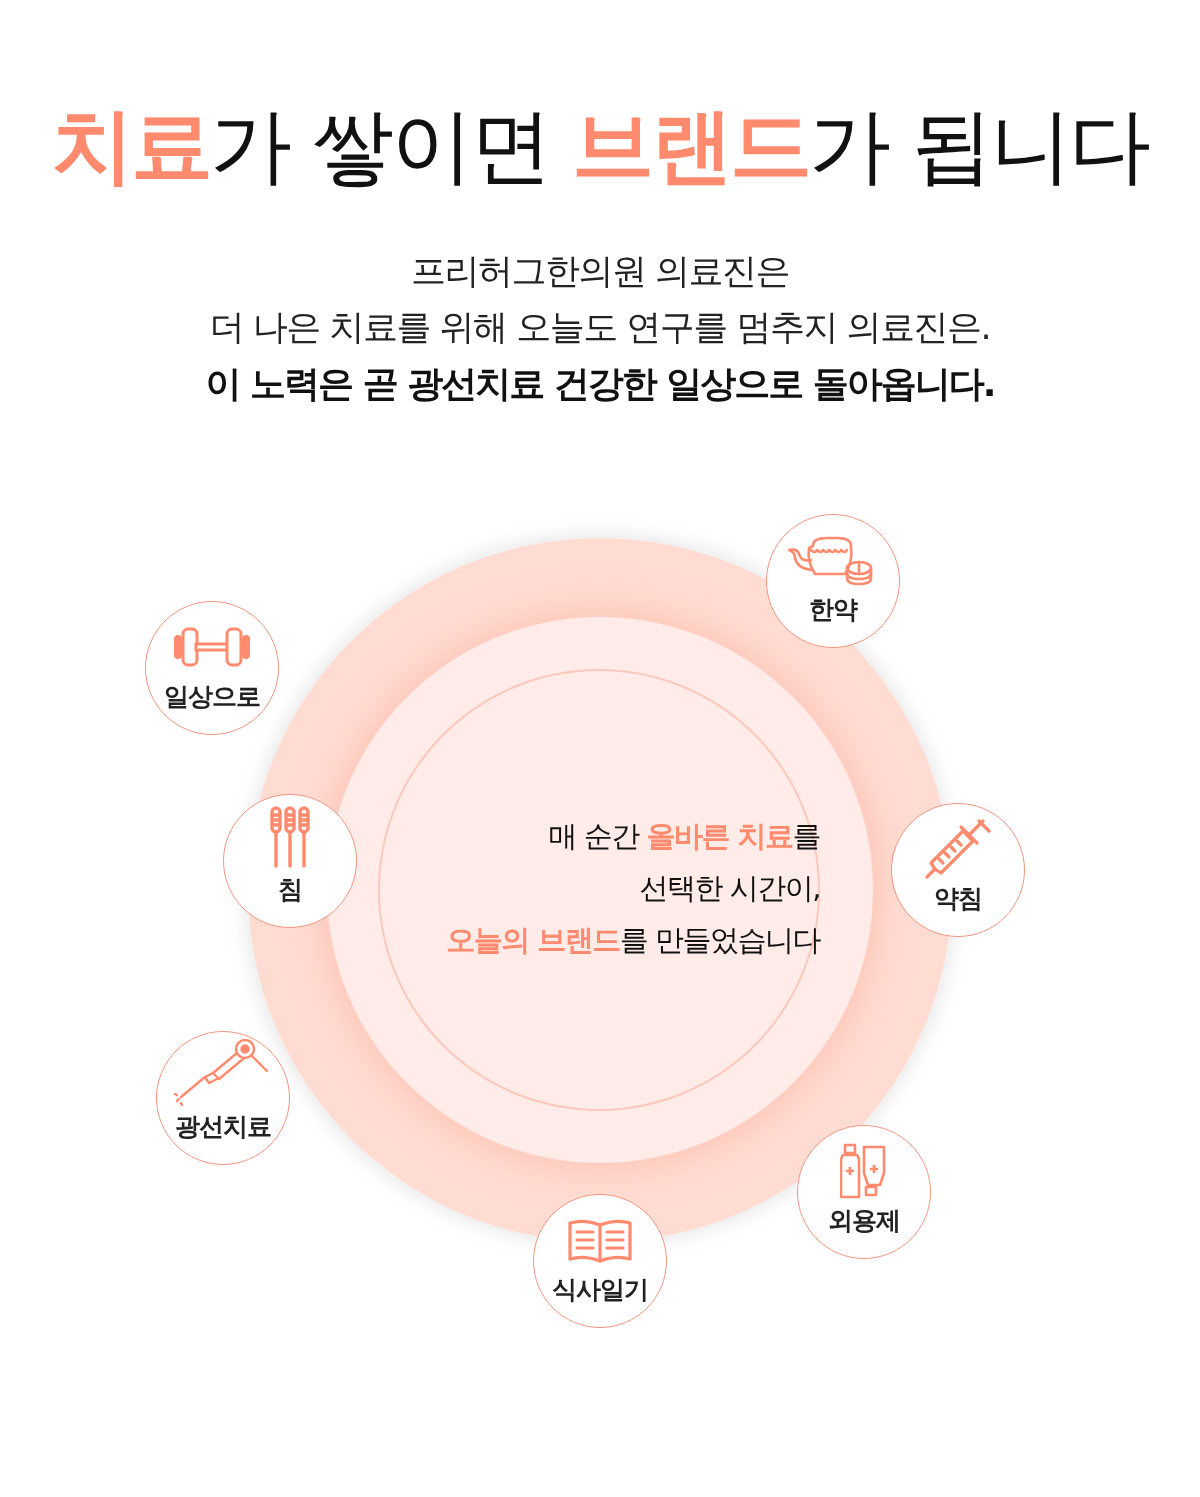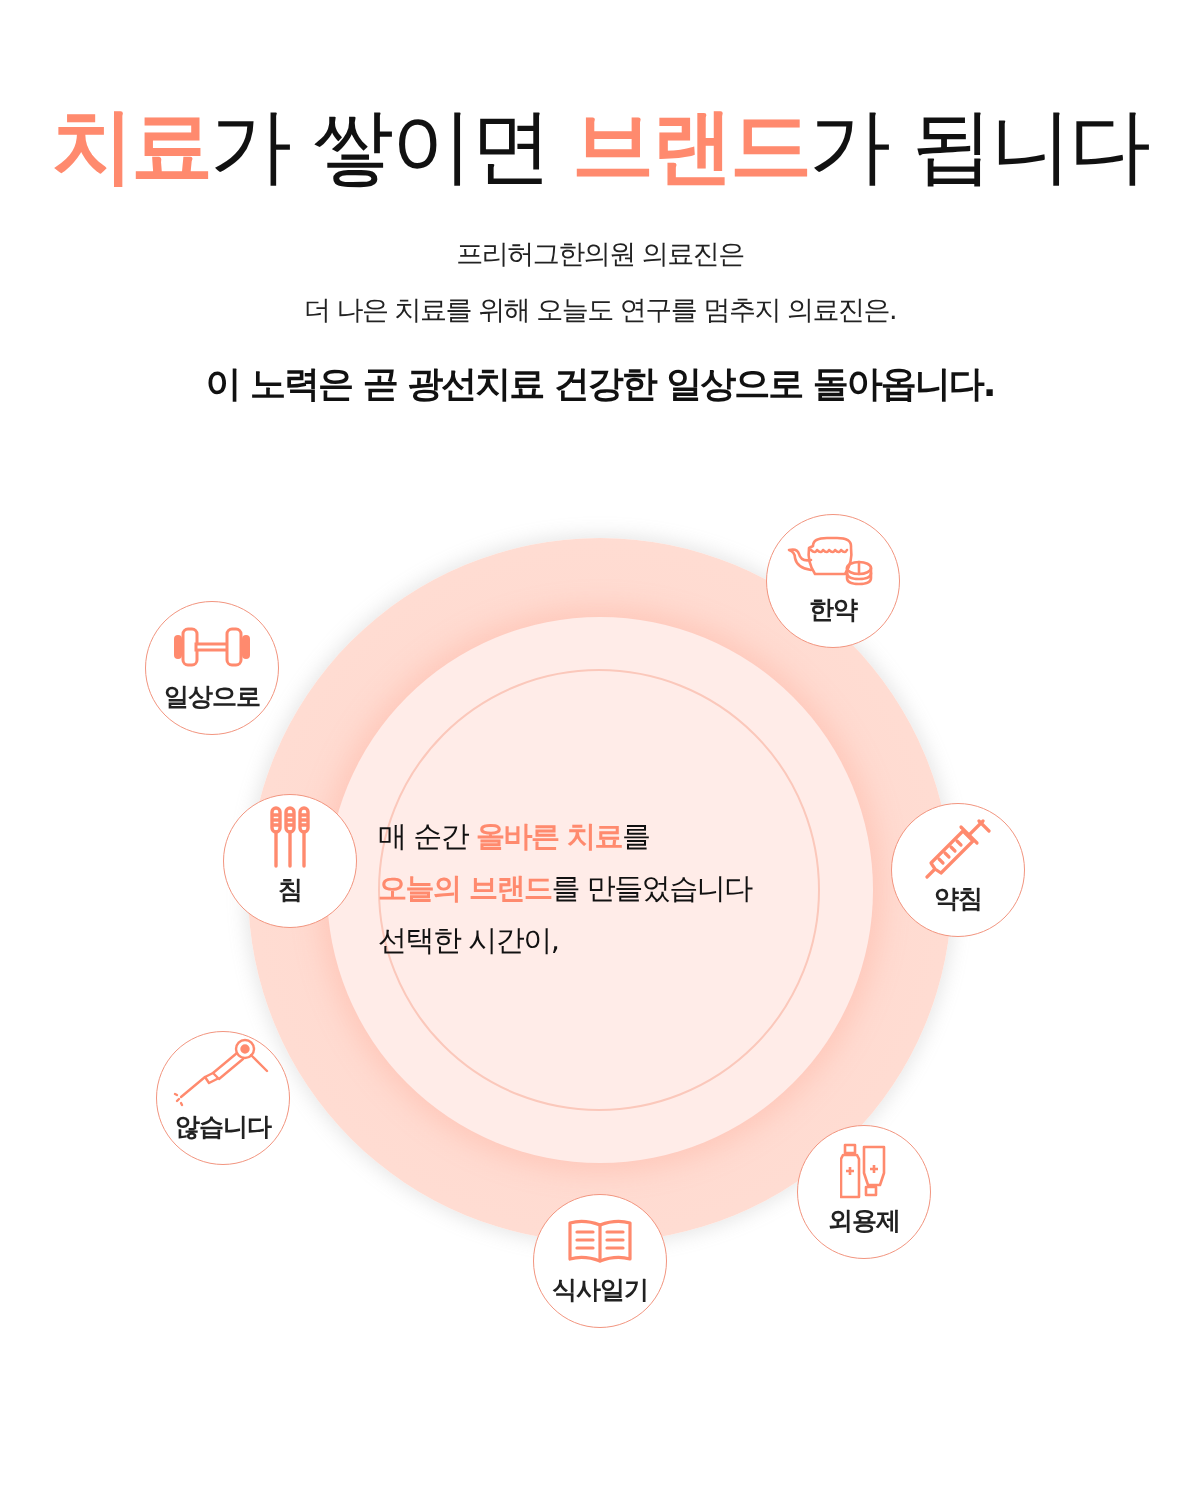--- a/index.html
+++ b/index.html
@@ -2,34 +2,34 @@
 <html><head>
 <meta charset="utf-8">
 <style>
   html, body { margin:0; padding:0; background:#ffffff; }
   body { width:1200px; height:1497px; position:relative; overflow:hidden;
          font-family:"DejaVu Sans", "Liberation Sans", sans-serif; color:#111; }
   .headline { position:absolute; top:96px; left:0; width:1200px; text-align:center;
               font-size:82px; line-height:100px; letter-spacing:-3px; font-weight:400; color:#111; }
   .headline .accent { color:#ff8a6e; font-weight:700; }
   .sub1, .sub2 { position:absolute; left:0; width:1200px; text-align:center;
-                 font-size:27px; color:#222; letter-spacing:-1.5px; }
+                 font-size:35px; color:#222; letter-spacing:-1.5px;margin-top:12px; }
   .sub1 { top:236px; }
   .sub2 { top:292px; }
   .sub3 { position:absolute; top:360px; left:0; width:1200px; text-align:center;
           font-size:36px; font-weight:700; color:#111; letter-spacing:-2px; }
 
   .outer { position:absolute; left:248px; top:538px; width:704px; height:704px; border-radius:50%;
            background: radial-gradient(circle at 50% 50%, #ffd6cc 0%, #ffdcd2 70%, #ffe9e3 100%);
            box-shadow: 0 0 18px 4px rgba(150,150,150,0.22); }
   .middle { position:absolute; left:327px; top:617px; width:546px; height:546px; border-radius:50%;
             background:#ffece8; box-shadow: 0 0 26px 10px rgba(255,170,150,0.35); }
   .ring { position:absolute; left:378px; top:669px; width:442px; height:442px; border-radius:50%;
           border:2px solid #fbc8bb; box-sizing:border-box; }
-  .center-text { position:absolute; left:378px; top:810px; width:442px; text-align:left;
+  .center-text { position:absolute; left:378px; top:810px; width:442px; text-align:right;
                  font-size:29px; line-height:52px; color:#111; letter-spacing:-1.5px; }
   .center-text .hl { color:#ff8a6e; font-weight:700; }
 
   .node { position:absolute; width:134px; height:134px; border-radius:50%; background:#fff;
           border:1.5px solid #f2957f; box-sizing:border-box; text-align:center; }
   .node .icon { position:absolute; left:0; right:0; top:16px; height:58px; display:flex;
                 justify-content:center; align-items:center; }
   .node .label { position:absolute; left:0; right:0; top:78px; font-size:25px; font-weight:700;
                  color:#222; letter-spacing:-1px; }
   svg { display:block; }
@@ -42,22 +42,22 @@
 <div class="sub1">프리허그한의원 의료진은</div>
 <div class="sub2">더 나은 치료를 위해 오늘도 연구를 멈추지 의료진은.</div>
 <div class="sub3">이 노력은 곧 광선치료 건강한 일상으로 돌아옵니다.</div>
 
 <div class="outer"></div>
 <div class="middle"></div>
 <div class="ring"></div>
 
 <div class="center-text">
   <div><span>매 순간 </span><span class="hl">올바른 치료</span><span>를</span></div>
+  <div>선택한 시간이,</div>
   <div><span class="hl">오늘의 브랜드</span><span>를 만들었습니다</span></div>
-  <div>선택한 시간이,</div>
 </div>
 
 <div class="node" style="left:766px;top:514px;font-family:Liberation Mono, monospace;">
   <div class="icon">
     <svg width="92" height="56" viewBox="0 0 92 56" fill="none" stroke="#ff8a6e" stroke-width="2.6" stroke-linecap="round" stroke-linejoin="round">
       <path d="M26 14 q0-8 14-8 h10 q14 0 14 8 v2 q2 14-6 26 h-30 q-8-12-6-26z"></path>
       <path d="M24 18 q4 4 6 0 q4 4 6 0 q4 4 6 0 q4 4 6 0 q4 4 6 0 q4 4 6 0"></path>
       <path d="M24 28 q-10 2-12-6 q-2-6-10-4 q6 2 6 8 q2 10 16 12"></path>
       <ellipse cx="72" cy="36" rx="12" ry="6"></ellipse>
       <path d="M60 36 v10 q0 6 12 6 q12 0 12-6 v-10"></path>
@@ -123,21 +123,21 @@
     <svg width="100" height="70" viewBox="0 0 100 70" fill="none" stroke="#ff8a6e" stroke-width="2.4" stroke-linecap="round" stroke-linejoin="round">
       <circle cx="72" cy="12" r="9"></circle>
       <circle cx="72" cy="12" r="3.5" fill="#ff8a6e"></circle>
       <path d="M78 18 l16 16"></path>
       <path d="M64 16 l-24 20 l6 6 l24-20"></path>
       <path d="M40 36 l-8 4 l4 6 l8-4"></path>
       <path d="M32 40 l-24 20"></path>
       <path d="M6 62 l-2 2M4 58 l-2 -1M8 66 l1 2"></path>
     </svg>
   </div>
-  <div class="label">않습니다</div>
+  <div class="label">광선치료</div>
 </div>
 
 <div class="node" style="left:797px;top:1125px;">
   <div class="icon" style="top:16px;">
     <svg width="48" height="56" viewBox="0 0 48 56" fill="none" stroke="#ff8a6e" stroke-width="2.6" stroke-linejoin="round">
       <rect x="5" y="2" width="10" height="8"></rect>
       <path d="M3 12 h14 l2 4 v38 h-18 v-38z"></path>
       <path d="M10 24v8M6 28h8"></path>
       <rect x="26" y="44" width="10" height="8"></rect>
       <path d="M24 4 h20 v26 l-4 12 h-12 l-4-12z"></path>

